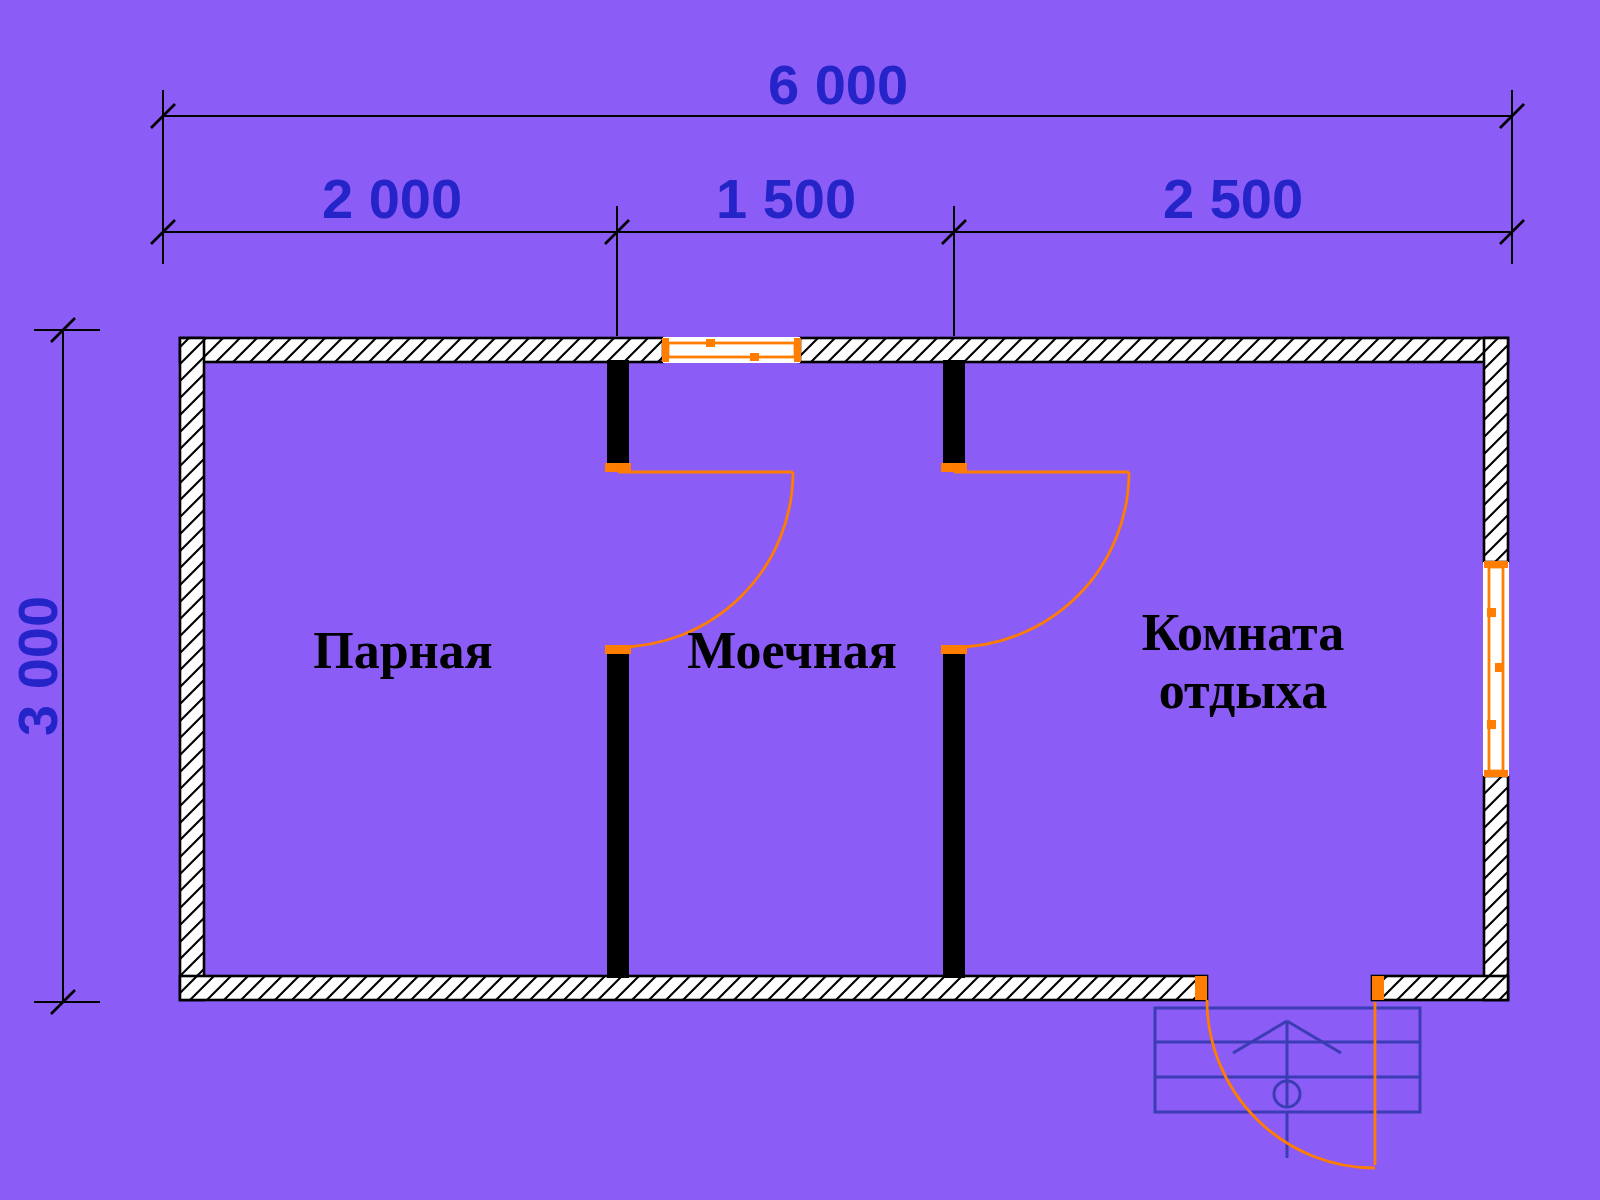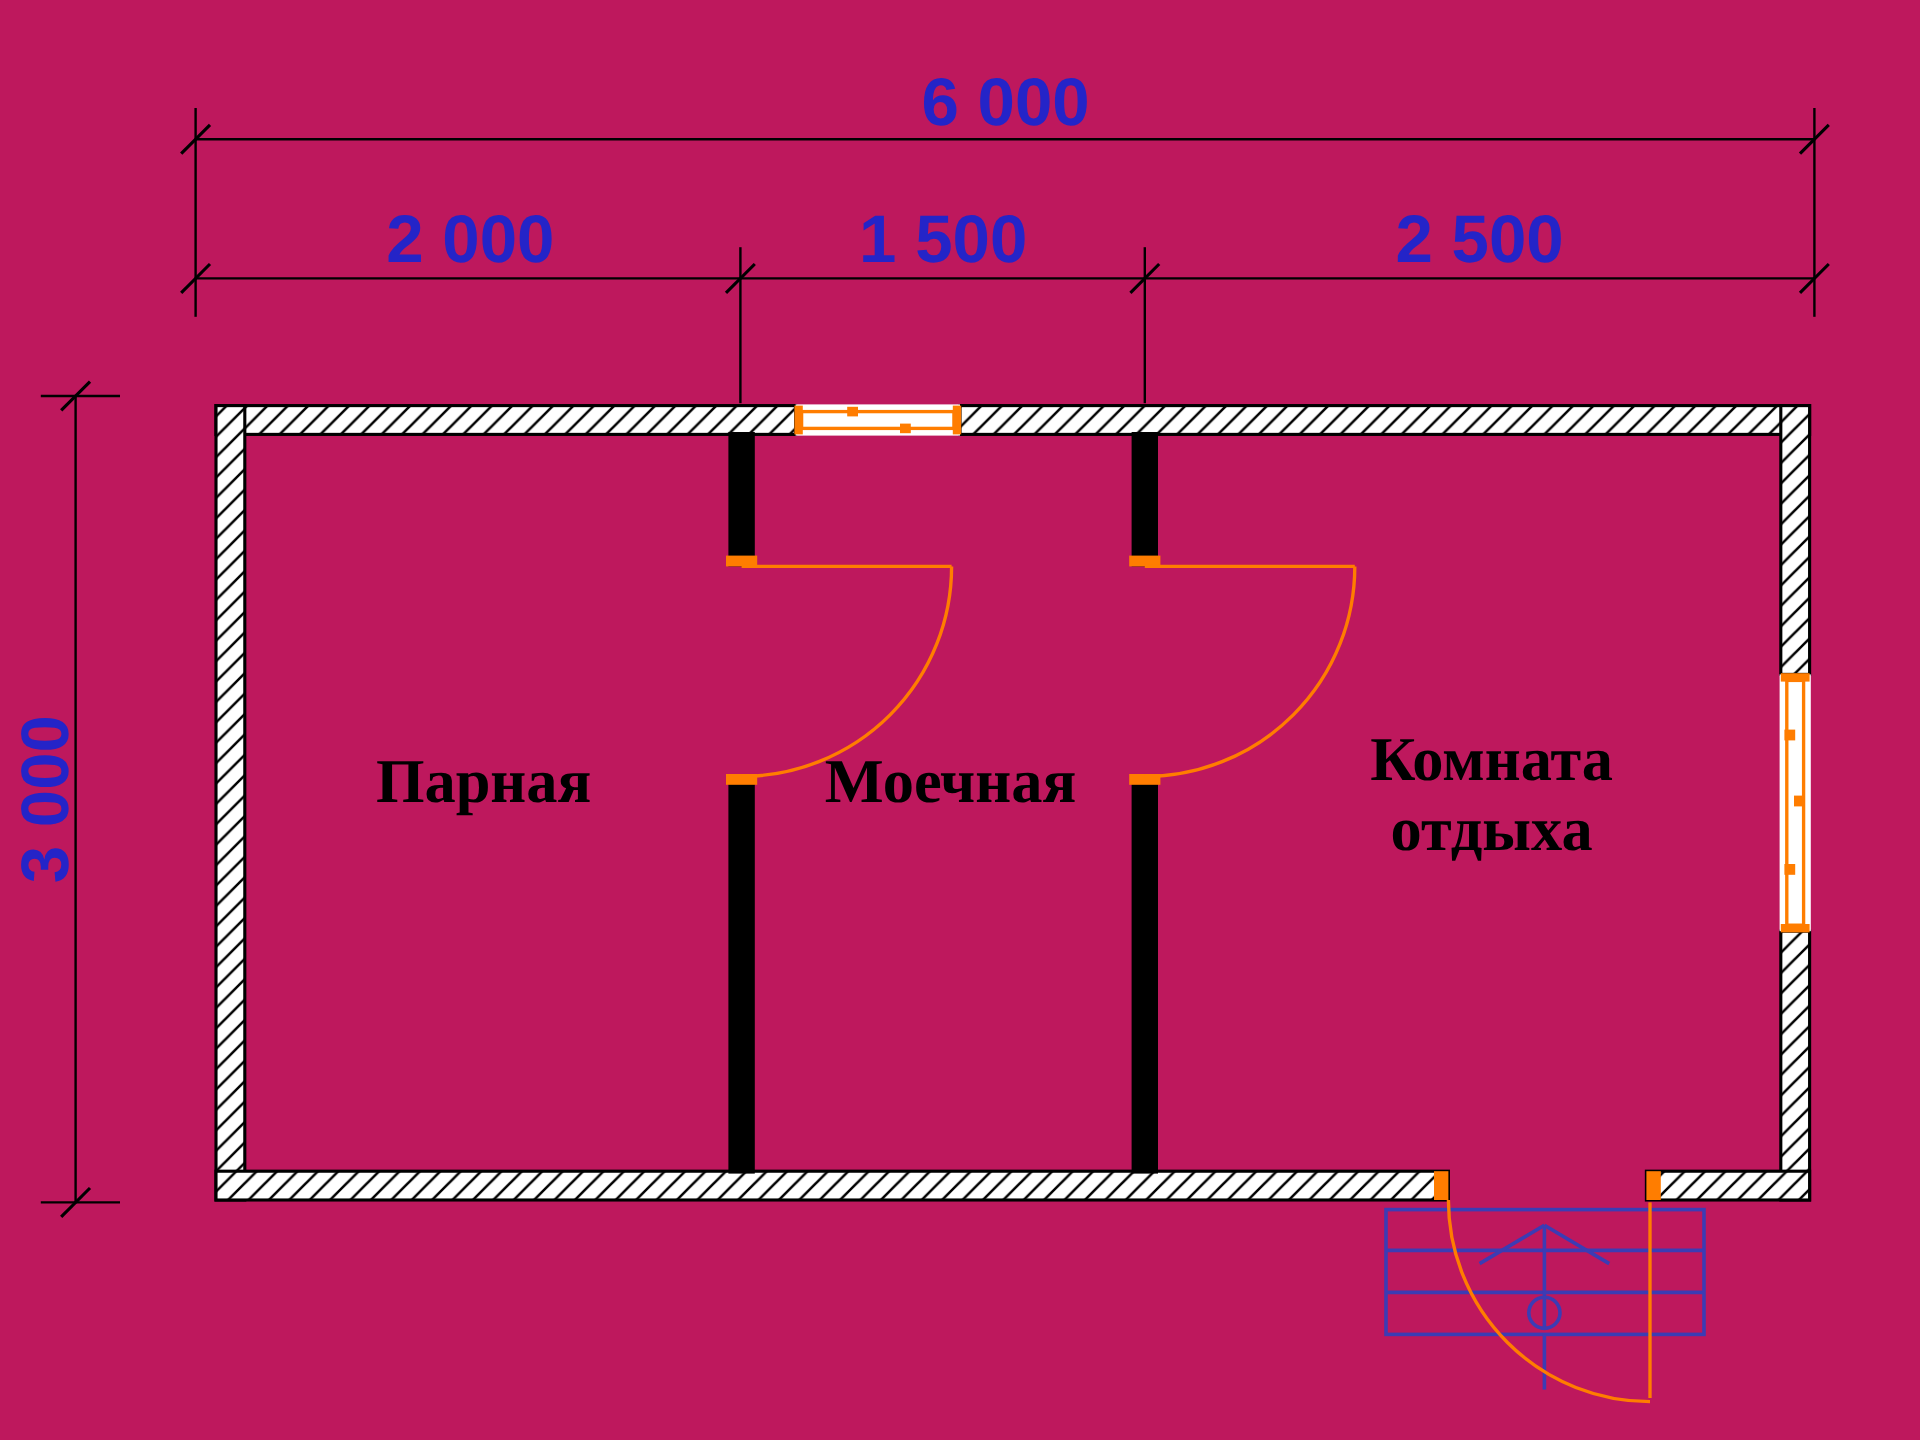--- a/index.html
+++ b/index.html
@@ -4,21 +4,21 @@
 <style>
   html, body {
     margin: 0;
     padding: 0;
     background: #ffffff;
   }
   .canvas {
     position: relative;
     width: 1600px;
     height: 1200px;
-    background: #be185d;
+    background: #8b5cf6;
     overflow: hidden;
     font-family: "Liberation Sans", sans-serif;
   }
   svg { position: absolute; inset: 0; }
 
   .dim-text {
     font-family: "Liberation Sans", "DejaVu Sans", sans-serif;
     font-weight: bold;
     font-size: 56px;
     fill: #2424c8;

